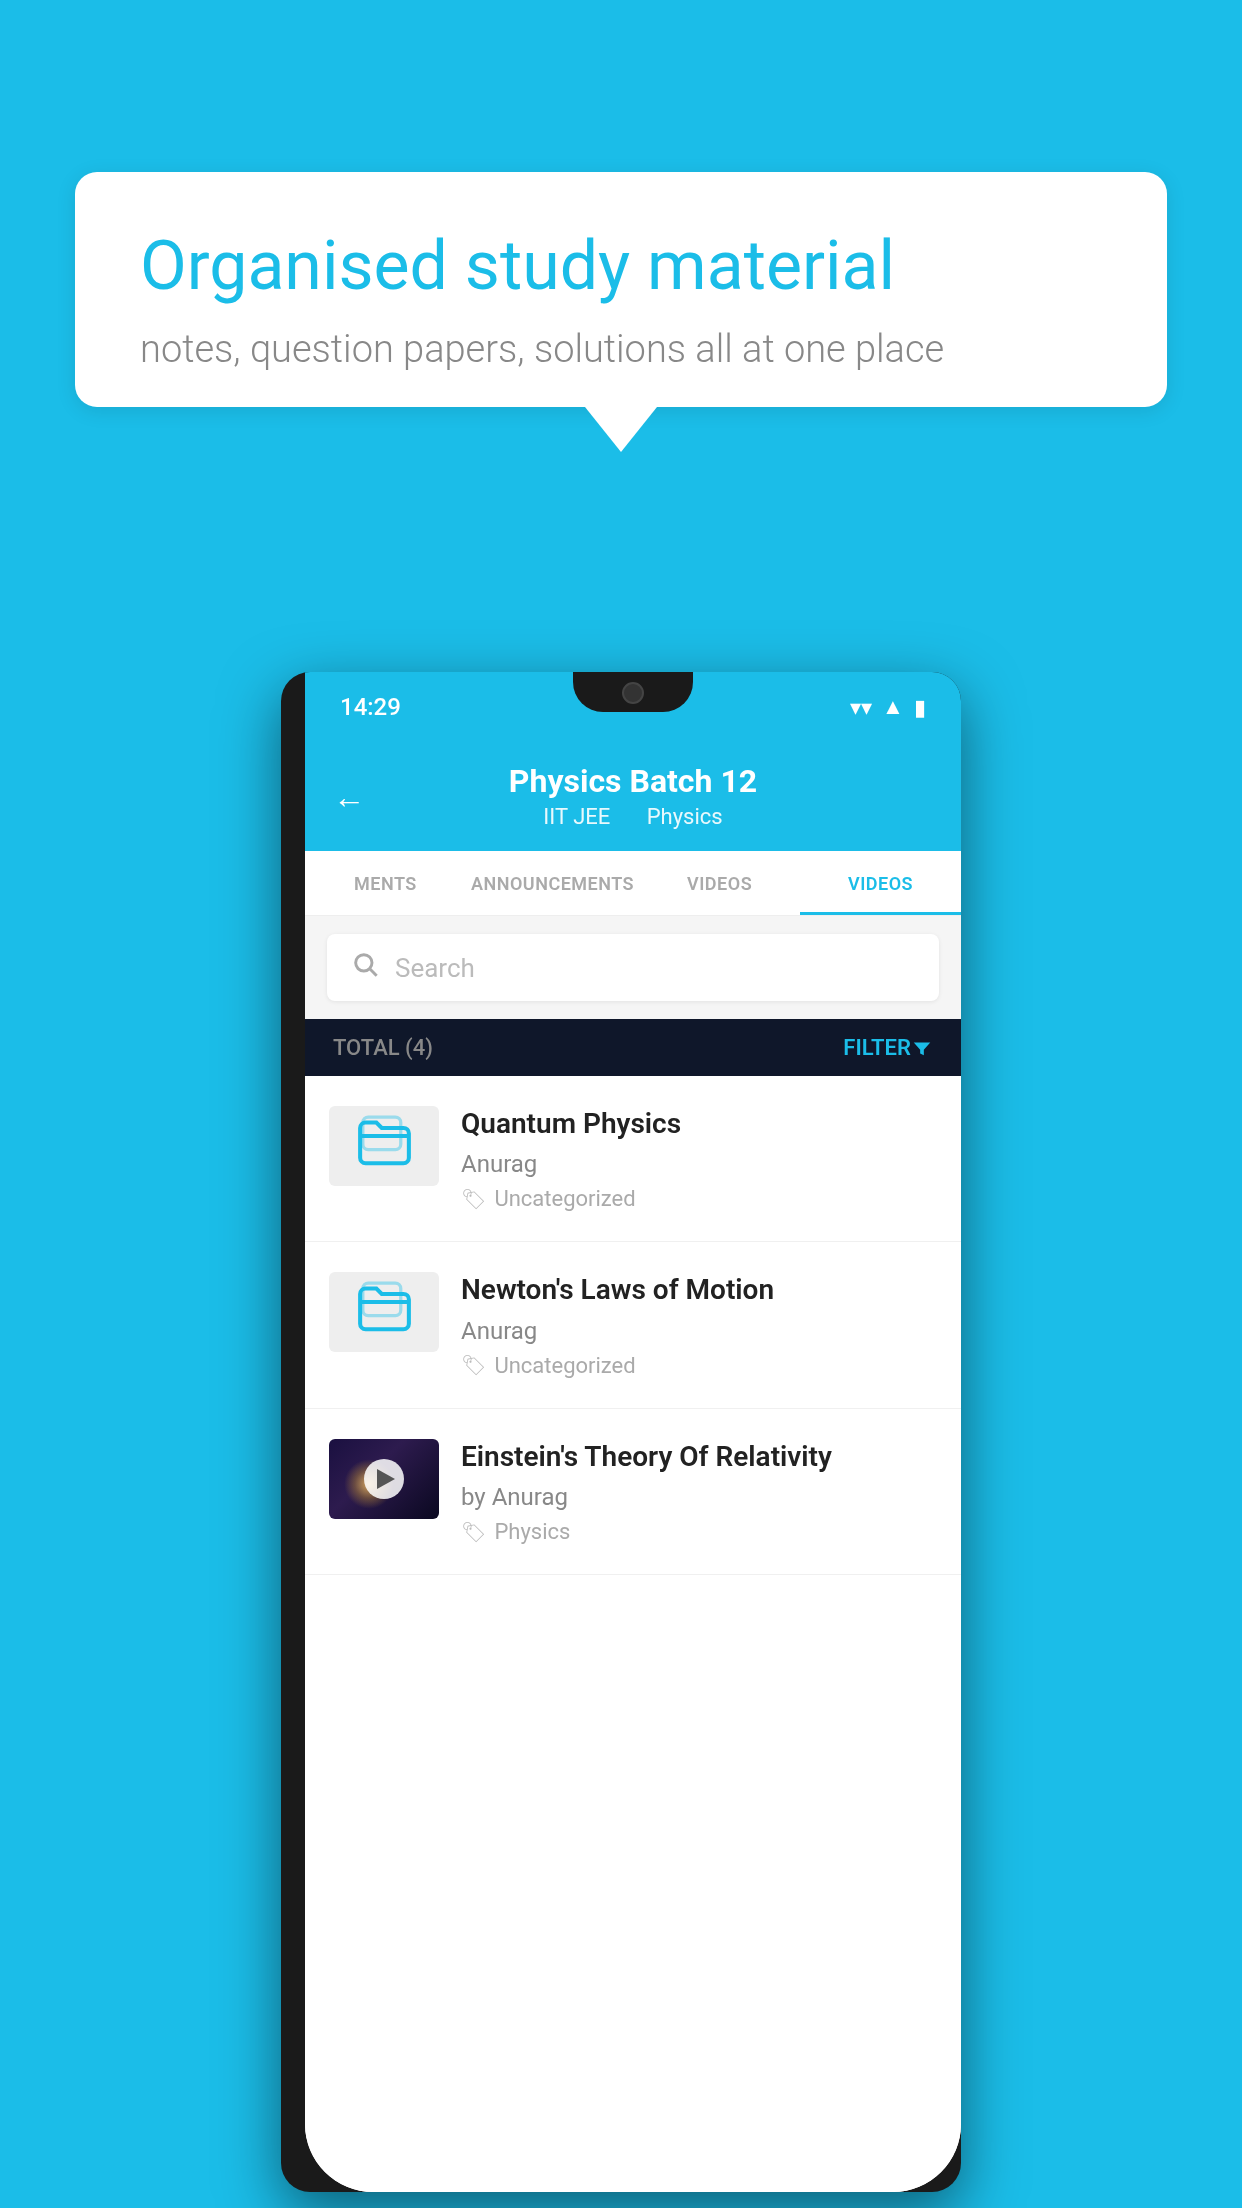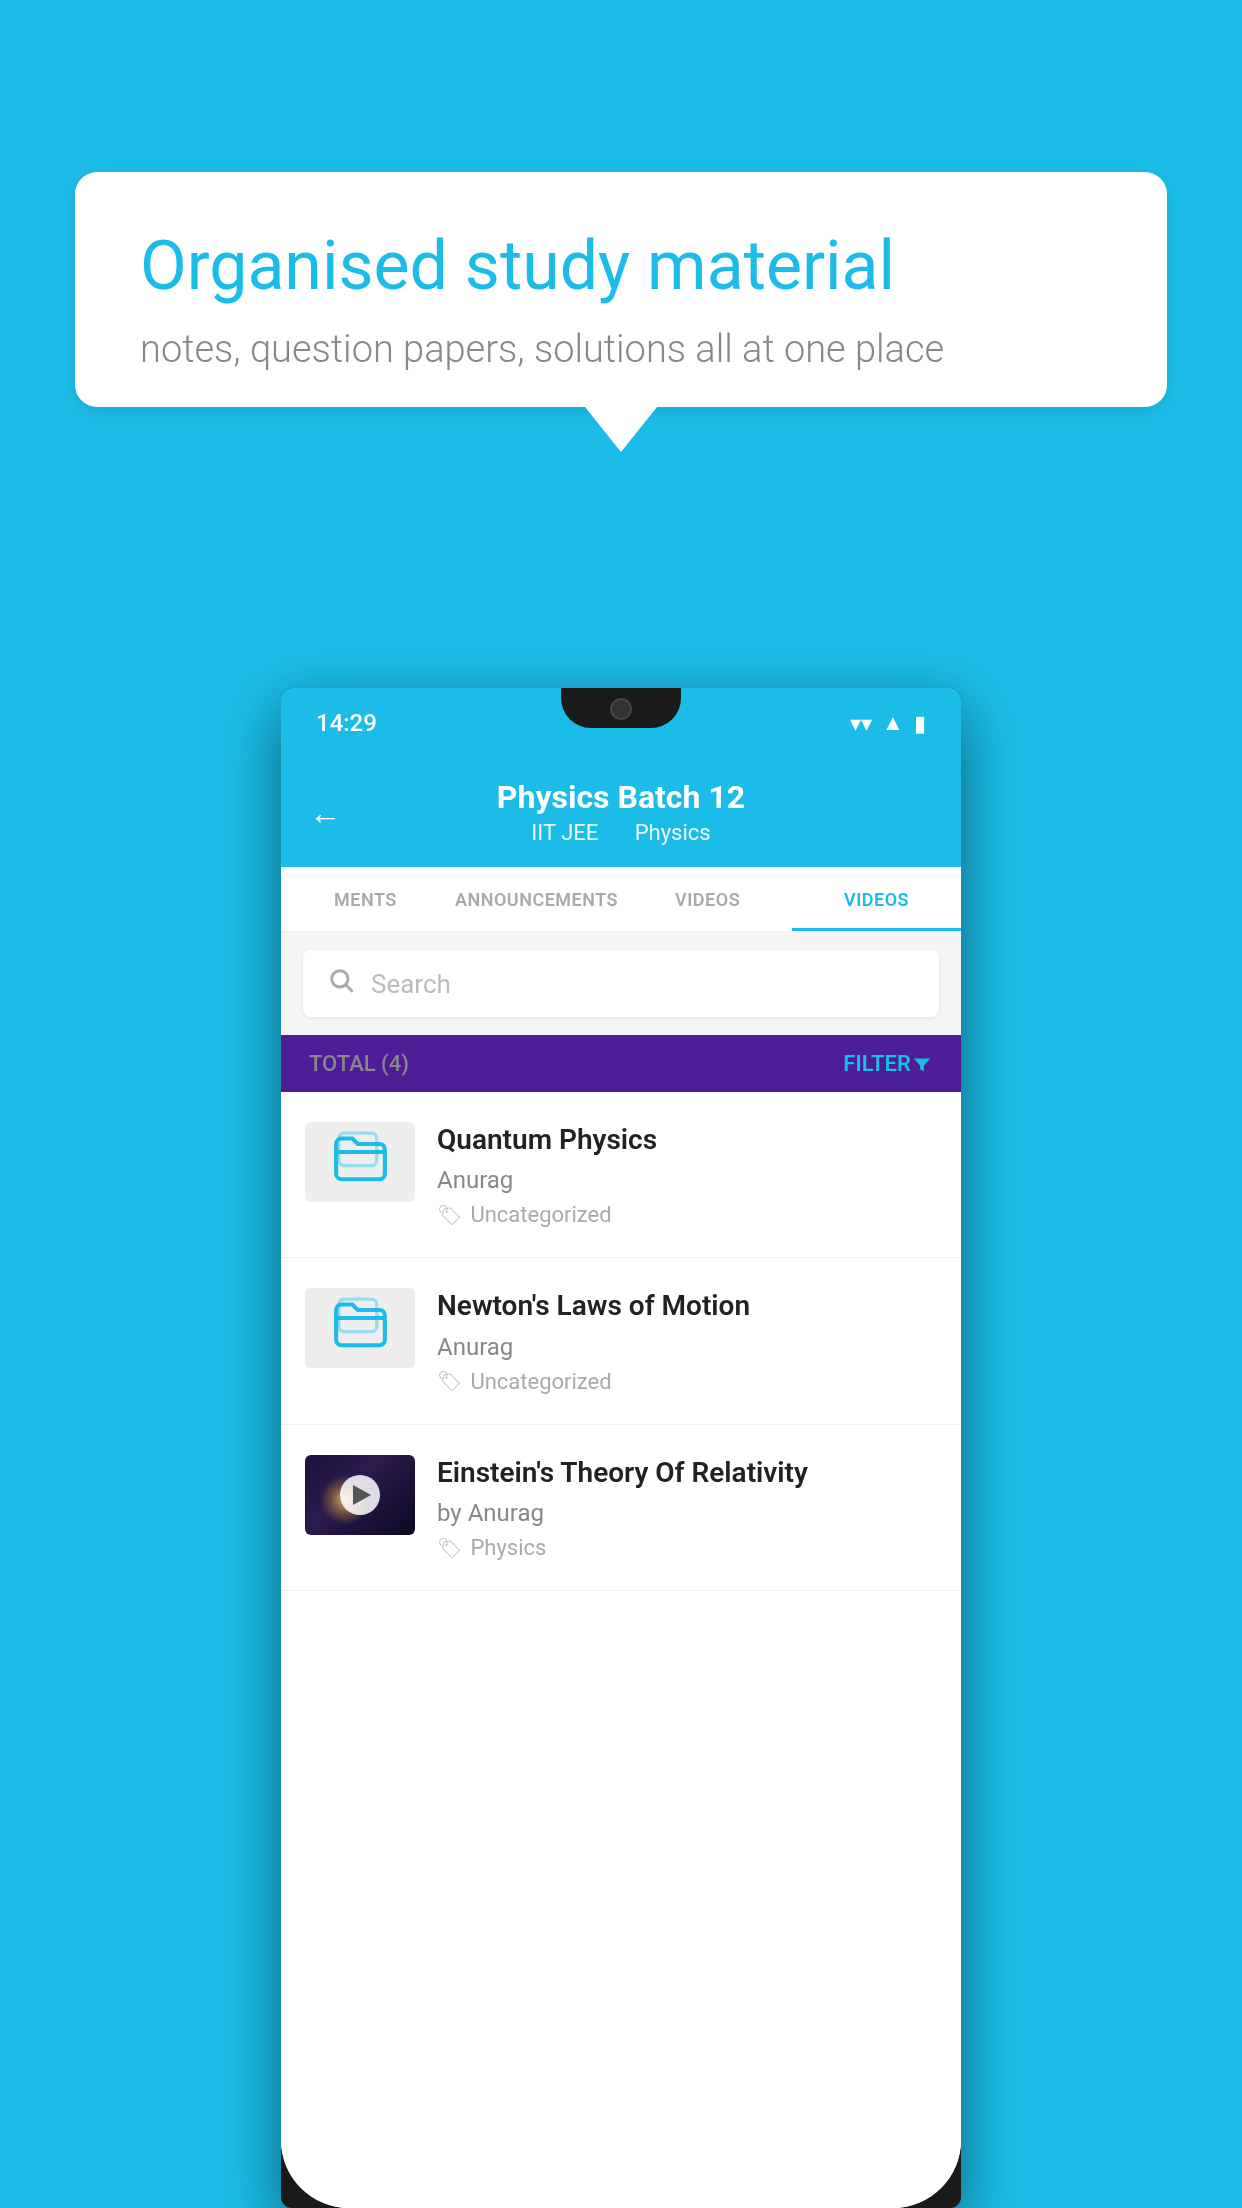--- a/index.html
+++ b/index.html
@@ -50,29 +50,30 @@
 
     .speech-bubble-sub {
       font-size: 38px;
       color: #888;
       font-weight: 300;
     }
 
     
     .phone-frame {
       position: absolute;
-      bottom: 0;
+      bottom: 16px;
       left: 50%;
       transform: translateX(-50%);
       width: 680px;
       height: 1520px;
       background: #1a1a1a;
-      border-radius: 11px;
+      border-radius: 29px;
       box-shadow: 0 20px 60px rgba(0,0,0,0.5);
       overflow: hidden;
+      padding-left: 24px;
     }
 
     
     .phone-status-bar {
       position: relative;
       background: #1BBDE8;
       height: 70px;
       display: flex;
       align-items: center;
       justify-content: space-between;
@@ -212,21 +213,21 @@
       font-size: 28px;
     }
 
     .search-placeholder {
       font-size: 26px;
       color: #bbb;
     }
 
     
     .total-bar {
-      background: #4c1d95;
+      background: #0f172a;
       padding: 16px 28px;
       display: flex;
       justify-content: space-between;
       align-items: center;
     }
 
     .total-label {
       font-size: 22px;
       color: #888;
       font-weight: 500;

